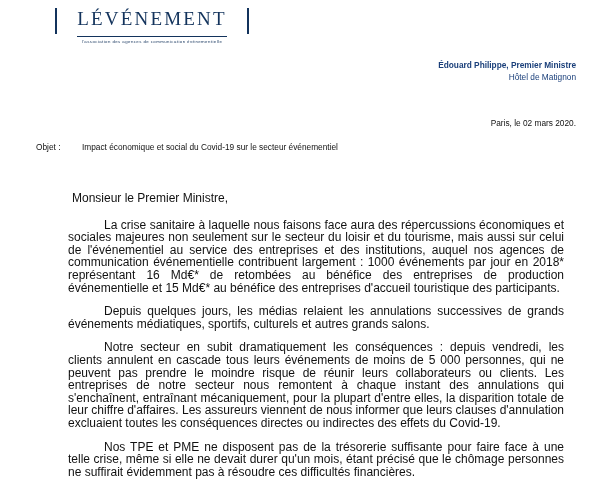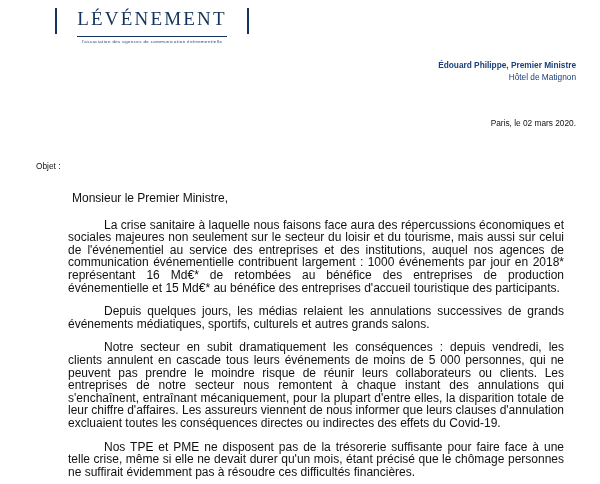--- a/index.html
+++ b/index.html
@@ -87,21 +87,21 @@
     right: 24px;
     top: 118px;
     font-size: 8.3px;
     color: #111;
   }
 
   
   .subject {
     position: absolute;
     left: 36px;
-    top: 161px;
+    top: 142px;
     font-size: 8.3px;
     color: #111;
     display: flex;
     gap: 18px;
   }
   .subject .label { min-width: 28px; }
   .subject .value { }
 
   
   .body {
@@ -143,20 +143,21 @@
 
   <div class="addressee">
     <div class="strong">Édouard Philippe, Premier Ministre</div>
     <div>Hôtel de Matignon</div>
   </div>
 
   <div class="date-line">Paris, le 02 mars 2020.</div>
 
   <div class="subject">
     <span class="label">Objet :</span>
+    <span class="value">Impact économique et social du Covid-19 sur le secteur événementiel</span>
   </div>
 
   <div class="body">
     <p class="salutation">Monsieur le Premier Ministre,</p>
     <p class="indent">La crise sanitaire à laquelle nous faisons face aura des répercussions économiques et sociales majeures non seulement sur le secteur du loisir et du tourisme, mais aussi sur celui de l'événementiel au service des entreprises et des institutions, auquel nos agences de communication événementielle contribuent largement : 1000 événements par jour en 2018* représentant 16 Md€* de retombées au bénéfice des entreprises de production événementielle et 15 Md€* au bénéfice des entreprises d'accueil touristique des participants.</p>
     <p class="indent">Depuis quelques jours, les médias relaient les annulations successives de grands événements médiatiques, sportifs, culturels et autres grands salons.</p>
     <p class="indent">Notre secteur en subit dramatiquement les conséquences : depuis vendredi, les clients annulent en cascade tous leurs événements de moins de 5 000 personnes, qui ne peuvent pas prendre le moindre risque de réunir leurs collaborateurs ou clients. Les entreprises de notre secteur nous remontent à chaque instant des annulations qui s'enchaînent, entraînant mécaniquement, pour la plupart d'entre elles, la disparition totale de leur chiffre d'affaires. Les assureurs viennent de nous informer que leurs clauses d'annulation excluaient toutes les conséquences directes ou indirectes des effets du Covid-19.</p>
     <p class="indent">Nos TPE et PME ne disposent pas de la trésorerie suffisante pour faire face à une telle crise, même si elle ne devait durer qu'un mois, étant précisé que le chômage personnes ne suffirait évidemment pas à résoudre ces difficultés financières.</p>
   </div>
 

